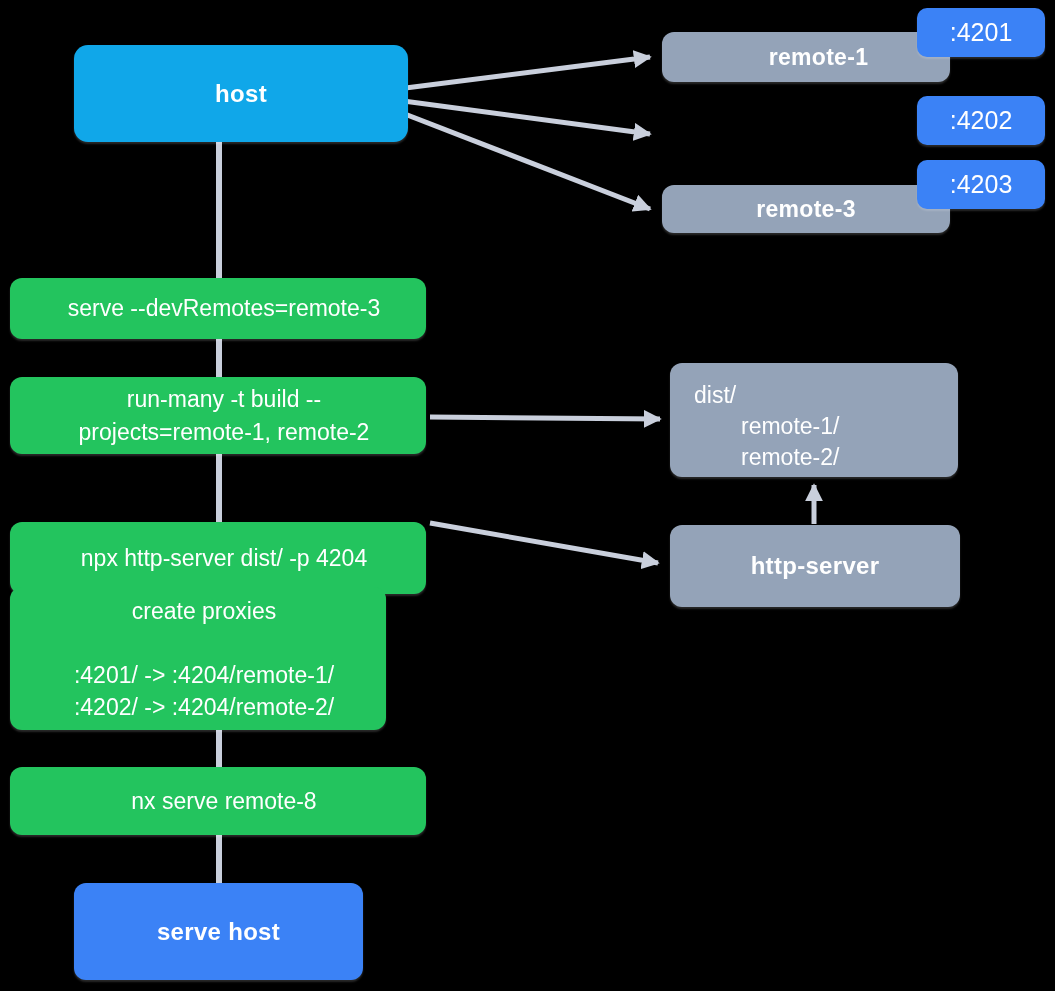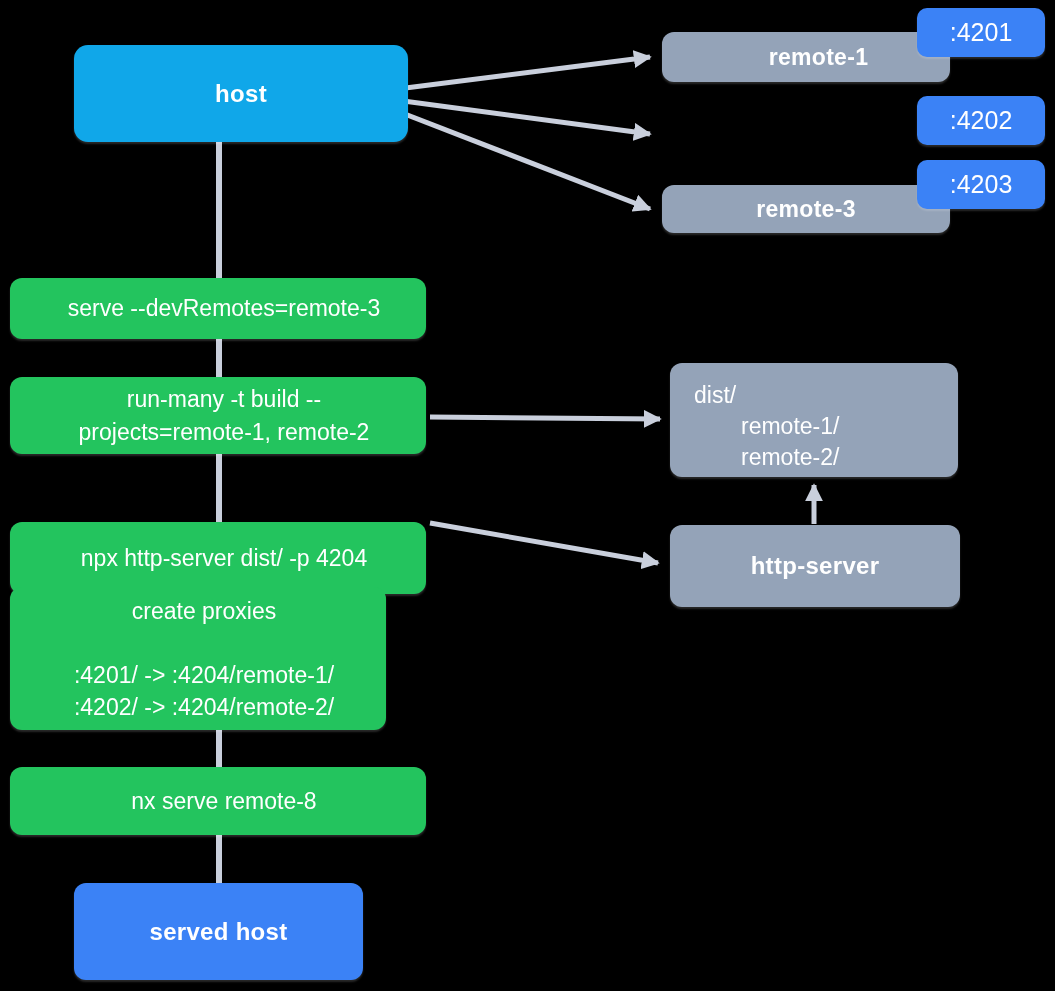--- a/index.html
+++ b/index.html
@@ -115,21 +115,21 @@
     <div class="proxy-line"></div>
     <div class="proxy-line">:4201/ -&gt; :4204/remote-1/</div>
     <div class="proxy-line">:4202/ -&gt; :4204/remote-2/</div>
   </div>
 
   <div class="node cmd" id="cmd-nx-serve">
     <div class="cmd-line">nx serve remote-8</div>
   </div>
 
   <div class="node label-bold" id="node-served-host">
-    <span>served host</span>
+    <span>serve host</span>
   </div>
 
   <div class="node" id="node-dist">
     <div class="dist-line">dist/</div>
     <div class="dist-line dist-indent">remote-1/</div>
     <div class="dist-line dist-indent">remote-2/</div>
   </div>
 
   <div class="node label-bold" id="node-http-server">
     <span>http-server</span>

